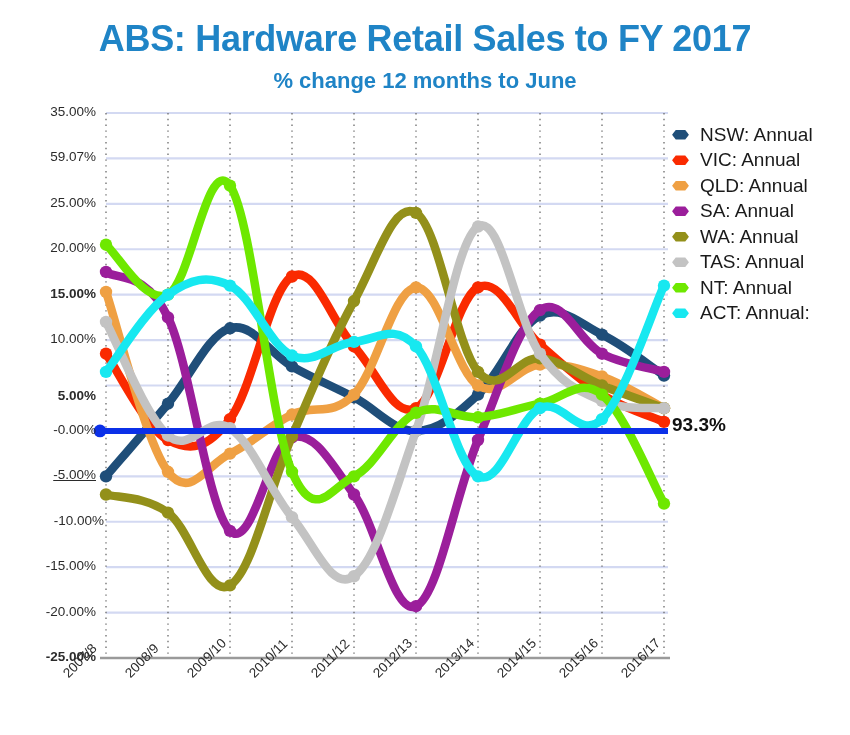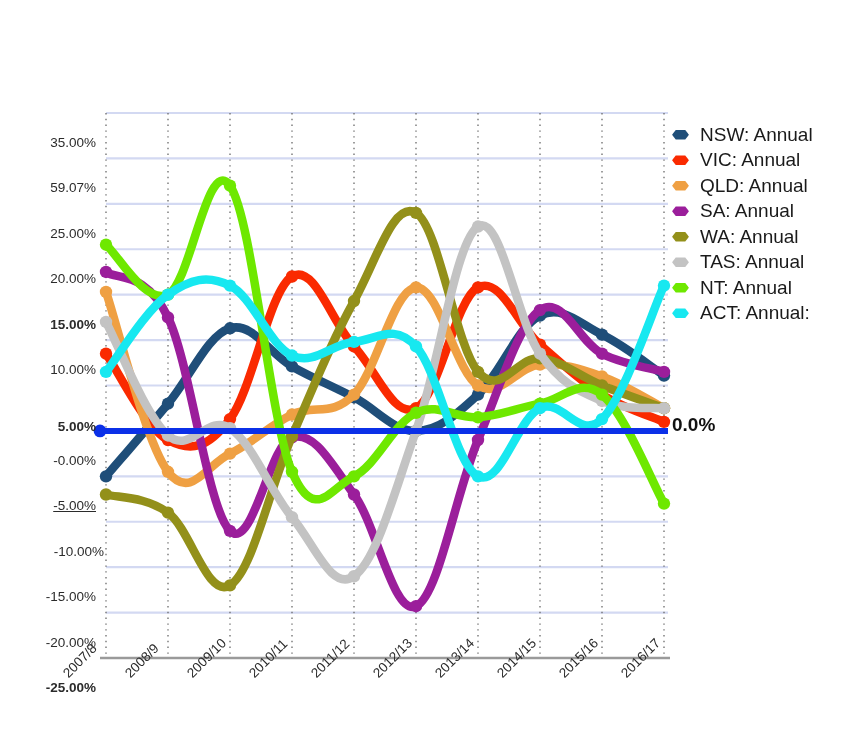--- a/index.html
+++ b/index.html
@@ -34,21 +34,20 @@
   .plot-svg{position:absolute;left:0;top:0;}
 
   
   .ylab{
     position:absolute;
     width:62px;
     text-align:right;
     font-size:13.5px;
     color:#2b2b2b;
     white-space:nowrap;
-    margin-top:31px;
   }
 
   
   .xlab{
     position:absolute;
     font-size:13.5px;
     color:#2b2b2b;
     white-space:nowrap;
     transform-origin:left top;
     transform:rotate(-45deg);
@@ -88,20 +87,22 @@
     color:#1a1a1a;
     white-space:nowrap;
     overflow:hidden;
   }
 </style>
 </head>
 <body>
 
 <div id="chart-root">
 
+  <div class="title">ABS: Hardware Retail Sales to FY 2017</div>
+  <div class="subtitle">% change  12 months to June</div>
 
   <div class="plot-wrap">
     <svg class="plot-svg" id="plot-svg" width="850" height="735">
         <line x1="106" x2="668" y1="113" y2="113" stroke="#D3D9F2" stroke-width="2.2"></line>
         <line x1="106" x2="668" y1="158.41666666666666" y2="158.41666666666666" stroke="#D3D9F2" stroke-width="2.2"></line>
         <line x1="106" x2="668" y1="203.83333333333331" y2="203.83333333333331" stroke="#D3D9F2" stroke-width="2.2"></line>
         <line x1="106" x2="668" y1="249.25" y2="249.25" stroke="#D3D9F2" stroke-width="2.2"></line>
         <line x1="106" x2="668" y1="294.66666666666663" y2="294.66666666666663" stroke="#D3D9F2" stroke-width="2.2"></line>
         <line x1="106" x2="668" y1="340.08333333333337" y2="340.08333333333337" stroke="#D3D9F2" stroke-width="2.2"></line>
         <line x1="106" x2="668" y1="385.5" y2="385.5" stroke="#D3D9F2" stroke-width="2.2"></line>
@@ -252,21 +253,21 @@
       <div class="xlab" style="left: 184px; top: 670px;">2009/10</div>
       <div class="xlab" style="left: 246px; top: 670px;">2010/11</div>
       <div class="xlab" style="left: 308px; top: 670px;">2011/12</div>
       <div class="xlab" style="left: 370px; top: 670px;">2012/13</div>
       <div class="xlab" style="left: 432px; top: 670px;">2013/14</div>
       <div class="xlab" style="left: 494px; top: 670px;">2014/15</div>
       <div class="xlab" style="left: 556px; top: 670px;">2015/16</div>
       <div class="xlab" style="left: 618px; top: 670px;">2016/17</div>
     </div>
 
-  <div class="zero-callout">0.0%</div>
+  <div class="zero-callout">93.3%</div>
 
   <div class="legend" id="legend">
       <div class="legend-row">
         <span class="legend-marker">
           <i style="background: rgb(31, 78, 121);"></i>
         </span>
         <span class="legend-label">NSW: Annual</span>
       </div>
       <div class="legend-row">
         <span class="legend-marker">

